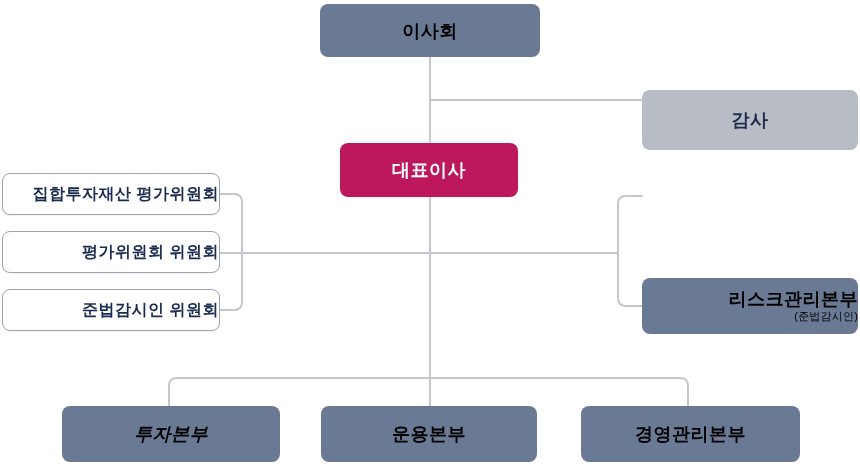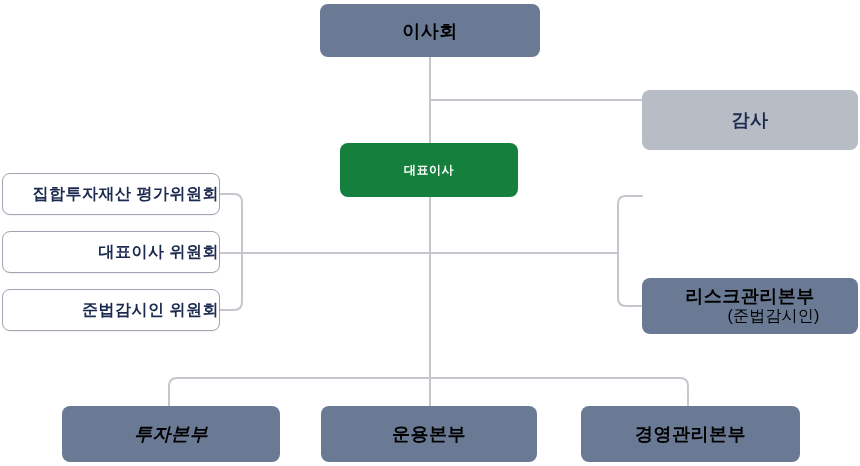--- a/index.html
+++ b/index.html
@@ -32,23 +32,23 @@
     text-align: center;
     letter-spacing: 0.5px;
   }
   .box.slate {
     background: #6B7A94;
     color: #000000;
     font-size: 18px;
     font-weight: 700;
   }
   .box.navy {
-    background: #15803d;
+    background: #be185d;
     color: #ffffff;
-    font-size: 12px;
+    font-size: 18px;
     font-weight: 700;
   }
   .box.lightgray {
     background: #B8BDC5;
     color: #1B2A4F;
     font-size: 18px;
     font-weight: 700;
   }
   .box.committee {
     background: #ffffff;
@@ -57,34 +57,34 @@
     font-size: 16px;
     font-weight: 600;
     box-shadow: 0 1px 2px rgba(0,0,0,0.06);
     justify-content: flex-end;
   }
   .box.stacked {
     flex-direction: column;
     line-height: 1.15;
   }
   .sublabel {
-    font-size: 16px;
+    font-size: 11px;
     font-weight: 500;
     letter-spacing: 0.2px;
     margin-left: 47px;
   }
   
   .pos-board      { left: 320px; top: 4px;   width: 220px; height: 53px; }
   .pos-auditor    { left: 642px; top: 70px;  width: 216px; height: 60px; margin-top: 20px; }
   .pos-ceo        { left: 340px; top: 143px; width: 178px; height: 54px; }
   .pos-com1       { left: 2px;   top: 173px; width: 218px; height: 42px; }
   .pos-com2       { left: 2px;   top: 231px; width: 218px; height: 42px; }
   .pos-com3       { left: 2px;   top: 289px; width: 218px; height: 42px; }
   .pos-esg        { left: 642px; top: 172px; width: 216px; height: 52px; }
-  .pos-riskdiv    { left: 642px; top: 278px; width: 216px; height: 56px; }
+  .pos-riskdiv    { left: 642px; top: 278px; width: 216px; height: 56px; align-items: flex-end; }
   .pos-bottom1    { left: 62px;  top: 406px; width: 218px; height: 56px; font-style: italic; }
   .pos-bottom2    { left: 321px; top: 406px; width: 216px; height: 56px; }
   .pos-bottom3    { left: 581px; top: 406px; width: 219px; height: 56px; }
 </style>
 </head>
 <body>
 
 <div class="canvas">
 
   <svg class="connector-svg" viewBox="0 0 860 466" xmlns="http://www.w3.org/2000/svg">
@@ -115,21 +115,21 @@
   </div>
 
   <div class="box navy pos-ceo">
     <span>대표이사</span>
   </div>
 
   <div class="box committee pos-com1">
     <span>집합투자재산 평가위원회</span>
   </div>
   <div class="box committee pos-com2">
-    <span>대표이사 위원회</span>
+    <span>평가위원회 위원회</span>
   </div>
   <div class="box committee pos-com3">
     <span>준법감시인 위원회</span>
   </div>
 
   <div class="box slate stacked pos-riskdiv">
     <span>리스크관리본부</span>
     <span class="sublabel">(준법감시인)</span>
   </div>
 

